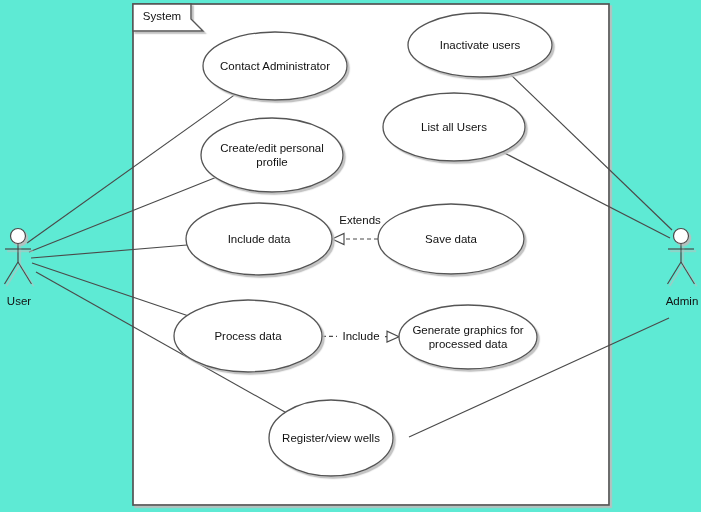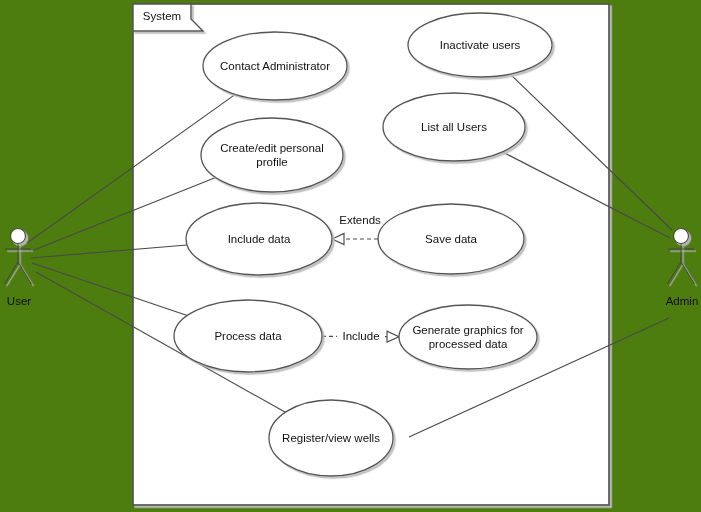--- a/index.html
+++ b/index.html
@@ -1,20 +1,20 @@
 <!DOCTYPE html>
 <html><head>
 <meta charset="utf-8">
 <style>
   html, body { margin: 0; padding: 0; background: #ffffff; }
   .canvas {
     position: relative;
     width: 701px;
     height: 512px;
-    background: #4d7c0f;
+    background: #5eead4;
     font-family: "Liberation Sans", sans-serif;
     overflow: hidden;
   }
   svg text {
     font-family: "Liberation Sans", sans-serif;
     font-size: 11.5px;
     fill: #111111;
   }
 </style>
 </head>

